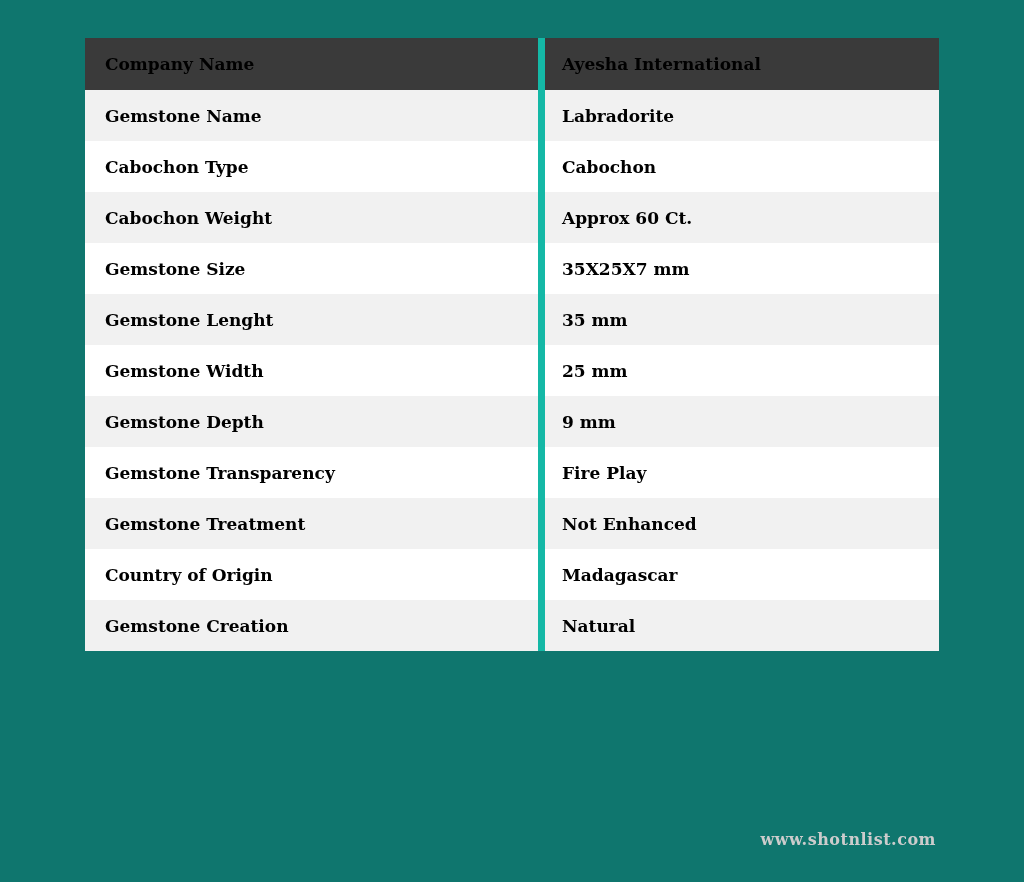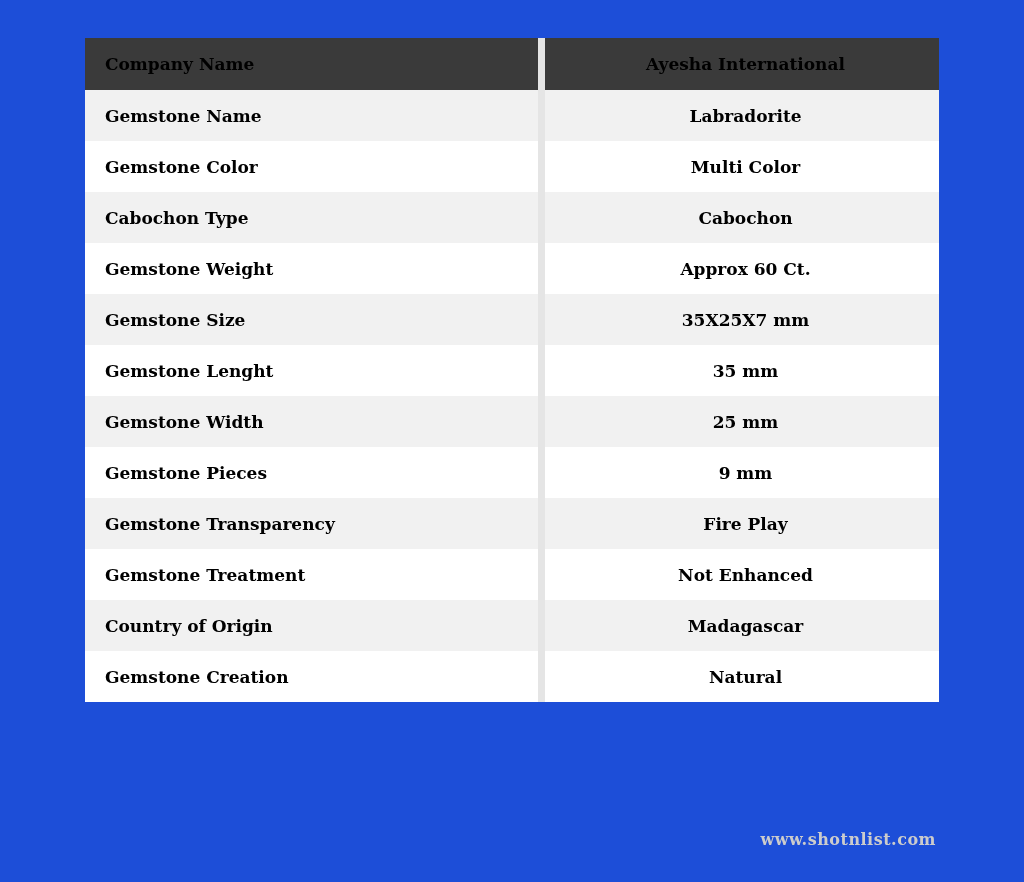--- a/index.html
+++ b/index.html
@@ -7,21 +7,21 @@
     padding: 0;
     background: #ffffff;
     width: 1024px;
     height: 882px;
     font-family: "DejaVu Serif", serif;
   }
   .page {
     position: relative;
     width: 1024px;
     height: 882px;
-    background: #1d4ed8;
+    background: #0f766e;
     overflow: hidden;
   }
   table.spec-table {
     position: absolute;
     left: 85px;
     top: 38px;
     width: 854px;
     border-collapse: separate;
     border-spacing: 0;
     table-layout: fixed;
@@ -32,23 +32,22 @@
     font-weight: bold;
     font-size: 17px;
     color: #000000;
     text-align: left;
     vertical-align: middle;
     padding: 0 10px 0 20px;
     white-space: nowrap;
     overflow: hidden;
   }
   .spec-table td.value-cell, .spec-table th.value-cell {
-    border-left: 7px solid #e5e5e5;
+    border-left: 7px solid #14b8a6;
     padding-left: 17px;
-    text-align: center;
   }
   .spec-table thead tr {
     background: #3a3a3a;
     height: 52px;
   }
   .spec-table tbody tr {
     height: 51px;
     border-radius: 25px;
   }
   .spec-table tbody tr:nth-child(odd)  { background: #f1f1f1; }
@@ -78,45 +77,41 @@
         <th class="label-cell">Company Name</th>
         <th class="value-cell">Ayesha International</th>
       </tr>
     </thead>
     <tbody id="spec-body">
         <tr>
           <td class="label-cell">Gemstone Name</td>
           <td class="value-cell">Labradorite</td>
         </tr>
         <tr>
-          <td class="label-cell">Gemstone Color</td>
-          <td class="value-cell">Multi Color</td>
-        </tr>
-        <tr>
           <td class="label-cell">Cabochon Type</td>
           <td class="value-cell">Cabochon</td>
         </tr>
         <tr>
-          <td class="label-cell">Gemstone Weight</td>
+          <td class="label-cell">Cabochon Weight</td>
           <td class="value-cell">Approx 60 Ct.</td>
         </tr>
         <tr>
           <td class="label-cell">Gemstone Size</td>
           <td class="value-cell">35X25X7 mm</td>
         </tr>
         <tr>
           <td class="label-cell">Gemstone Lenght</td>
           <td class="value-cell">35 mm</td>
         </tr>
         <tr>
           <td class="label-cell">Gemstone Width</td>
           <td class="value-cell">25 mm</td>
         </tr>
         <tr>
-          <td class="label-cell">Gemstone Pieces</td>
+          <td class="label-cell">Gemstone Depth</td>
           <td class="value-cell">9 mm</td>
         </tr>
         <tr>
           <td class="label-cell">Gemstone Transparency</td>
           <td class="value-cell">Fire Play</td>
         </tr>
         <tr>
           <td class="label-cell">Gemstone Treatment</td>
           <td class="value-cell">Not Enhanced</td>
         </tr>

